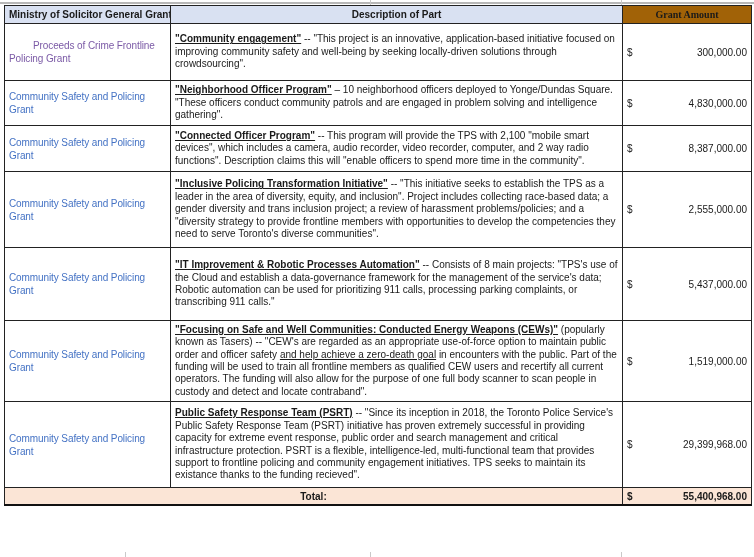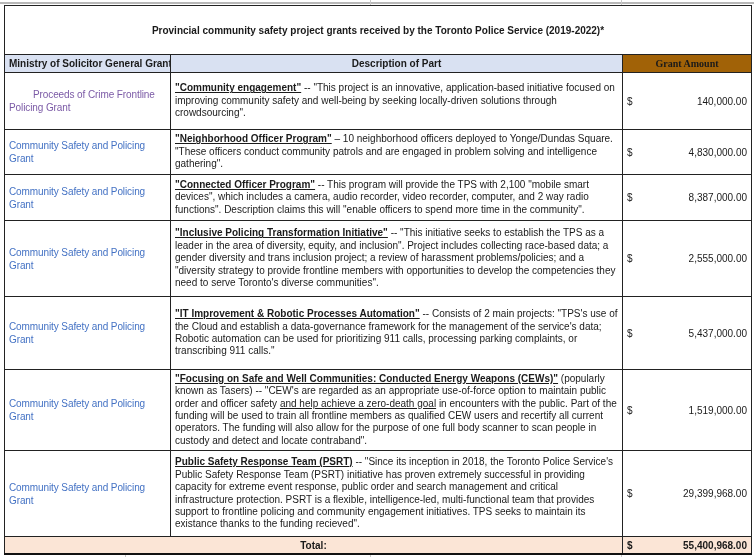--- a/index.html
+++ b/index.html
@@ -119,37 +119,34 @@
   <div class="grid-stub bottom" style="left:621px;"></div>
 
   <table class="grants">
     <colgroup>
       <col style="width:166px;">
       <col style="width:452px;">
       <col style="width:129px;">
     </colgroup>
     <thead>
       <tr>
-        <td class="title-cell" colspan="3">Provincial community safety project grants received by the Toronto Police Service (2019-2022)*</td>
-      </tr>
-      <tr>
         <th class="col-header header-bg" style="background: rgb(217, 225, 242);">Ministry of Solicitor General Grant</th>
         <th class="col-header header-bg" style="background: rgb(217, 225, 242);">Description of Part</th>
         <th class="col-header header-bg" style="background: #a16207; font-family: Liberation Serif, serif;">Grant Amount</th>
       </tr>
     </thead>
     <tbody id="rows-body">
 
     <tr>
           <td class="ministry-cell"><span style="color: rgb(123, 90, 166); margin-left: 24px;">Proceeds of Crime Frontline Policing Grant</span></td>
           <td class="description-cell"><span class="seg-b seg-u">"Community engagement"</span><span> -- "This project is an innovative, application-based initiative focused on improving community safety and well-being by seeking locally-driven solutions through crowdsourcing".</span></td>
           <td class="amount-cell">
             <div class="amount-wrap">
               <span>$</span>
-              <span>140,000.00</span>
+              <span>300,000.00</span>
             </div>
           </td>
         </tr>
         <tr>
           <td class="ministry-cell"><span style="color: rgb(68, 114, 196);">Community Safety and Policing Grant</span></td>
           <td class="description-cell"><span class="seg-b seg-u">"Neighborhood Officer Program"</span><span> – 10 neighborhood officers deployed to Yonge/Dundas Square. "These officers conduct community patrols and are engaged in problem solving and intelligence gathering".</span></td>
           <td class="amount-cell">
             <div class="amount-wrap">
               <span>$</span>
               <span>4,830,000.00</span>
@@ -171,21 +168,21 @@
           <td class="description-cell"><span class="seg-b seg-u">"Inclusive Policing Transformation Initiative"</span><span> -- "This initiative seeks to establish the TPS as a leader in the area of diversity, equity, and inclusion". Project includes collecting race-based data; a gender diversity and trans inclusion project; a review of harassment problems/policies; and a "diversity strategy to provide frontline members with opportunities to develop the competencies they need to serve Toronto's diverse communities".</span></td>
           <td class="amount-cell">
             <div class="amount-wrap">
               <span>$</span>
               <span>2,555,000.00</span>
             </div>
           </td>
         </tr>
         <tr>
           <td class="ministry-cell"><span style="color: rgb(68, 114, 196);">Community Safety and Policing Grant</span></td>
-          <td class="description-cell"><span class="seg-b seg-u">"IT Improvement &amp; Robotic Processes Automation"</span><span> --  Consists of 2 main projects: "TPS's use of the Cloud and establish a data-governance framework for the management of the service's data; Robotic automation can be used for prioritizing 911 calls, processing parking complaints, or transcribing 911 calls."</span></td>
+          <td class="description-cell"><span class="seg-b seg-u">"IT Improvement &amp; Robotic Processes Automation"</span><span> --  Consists of 8 main projects: "TPS's use of the Cloud and establish a data-governance framework for the management of the service's data; Robotic automation can be used for prioritizing 911 calls, processing parking complaints, or transcribing 911 calls."</span></td>
           <td class="amount-cell">
             <div class="amount-wrap">
               <span>$</span>
               <span>5,437,000.00</span>
             </div>
           </td>
         </tr>
         <tr>
           <td class="ministry-cell"><span style="color: rgb(68, 114, 196);">Community Safety and Policing Grant</span></td>
           <td class="description-cell"><span class="seg-b seg-u">"Focusing on Safe and Well Communities: Conducted Energy Weapons (CEWs)"</span><span>  (popularly known as Tasers)  --  "CEW's are regarded as an appropriate use-of-force option to maintain public order and officer safety </span><span class="seg-u">and help achieve a zero-death goal</span><span> in encounters with the public. Part of the funding will be used to train all frontline members as qualified CEW users and recertify all current operators. The funding will also allow for the purpose of one full body scanner to scan people in custody and detect and locate contraband".</span></td>

